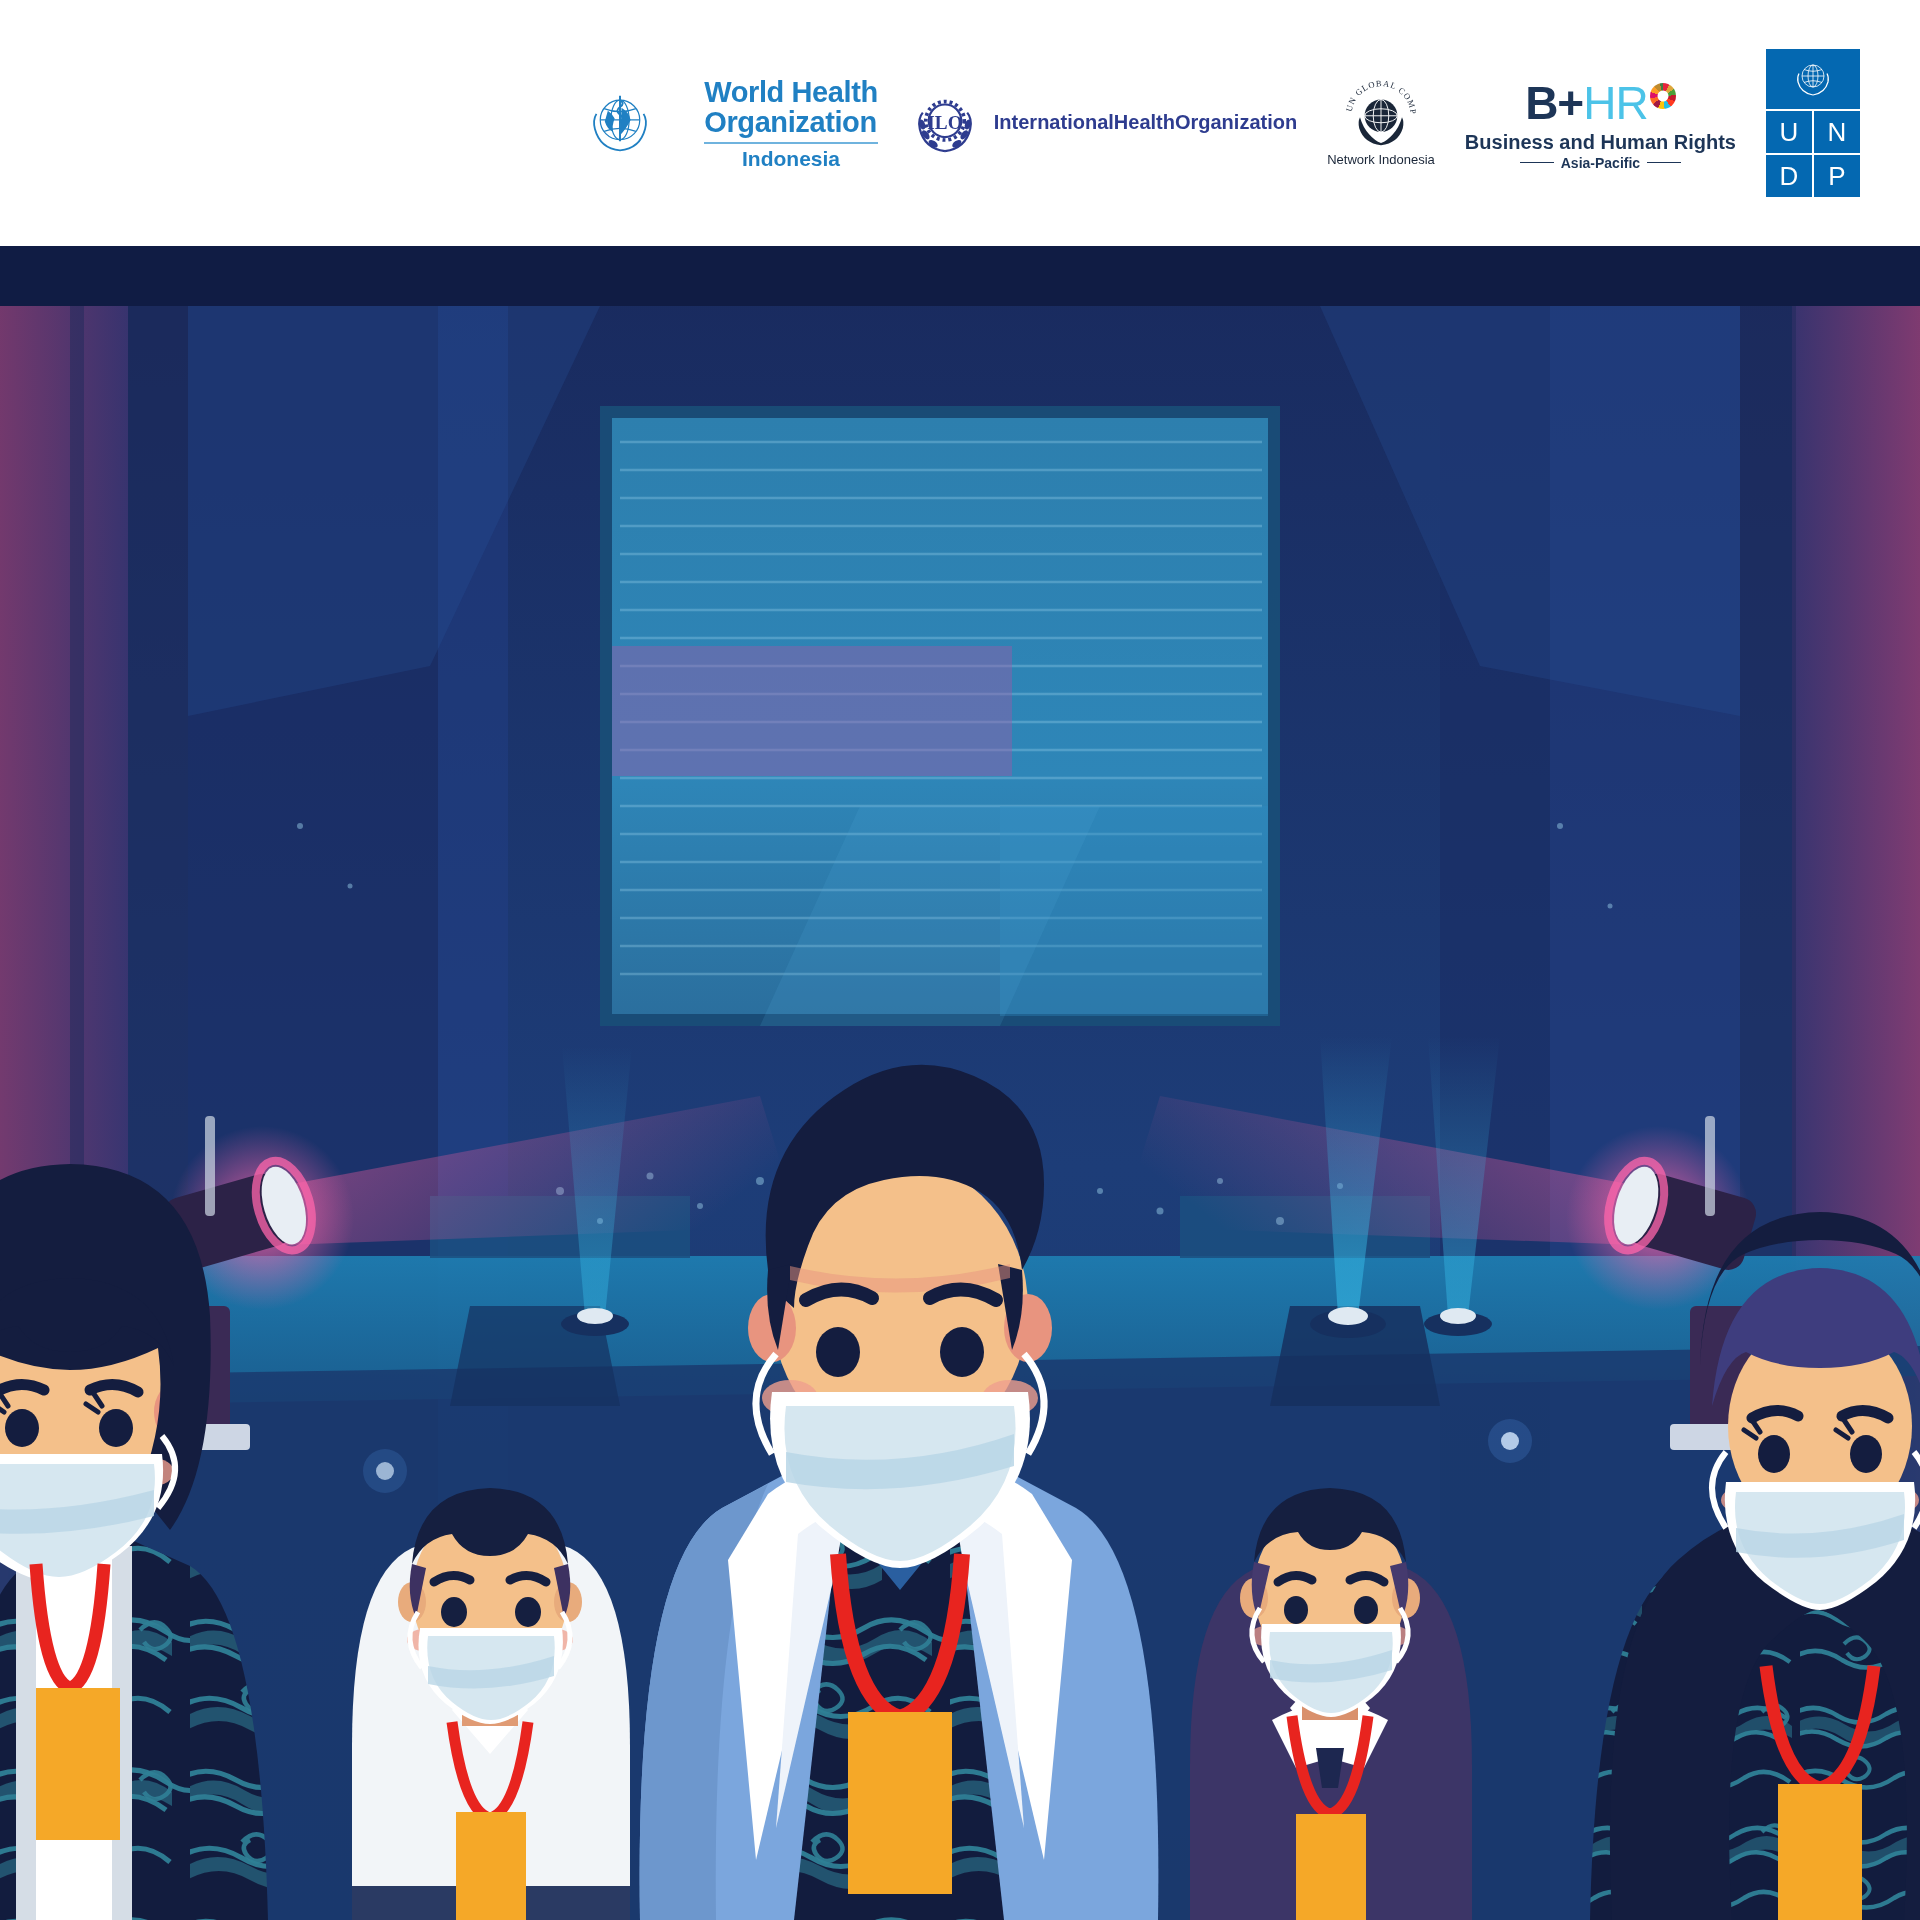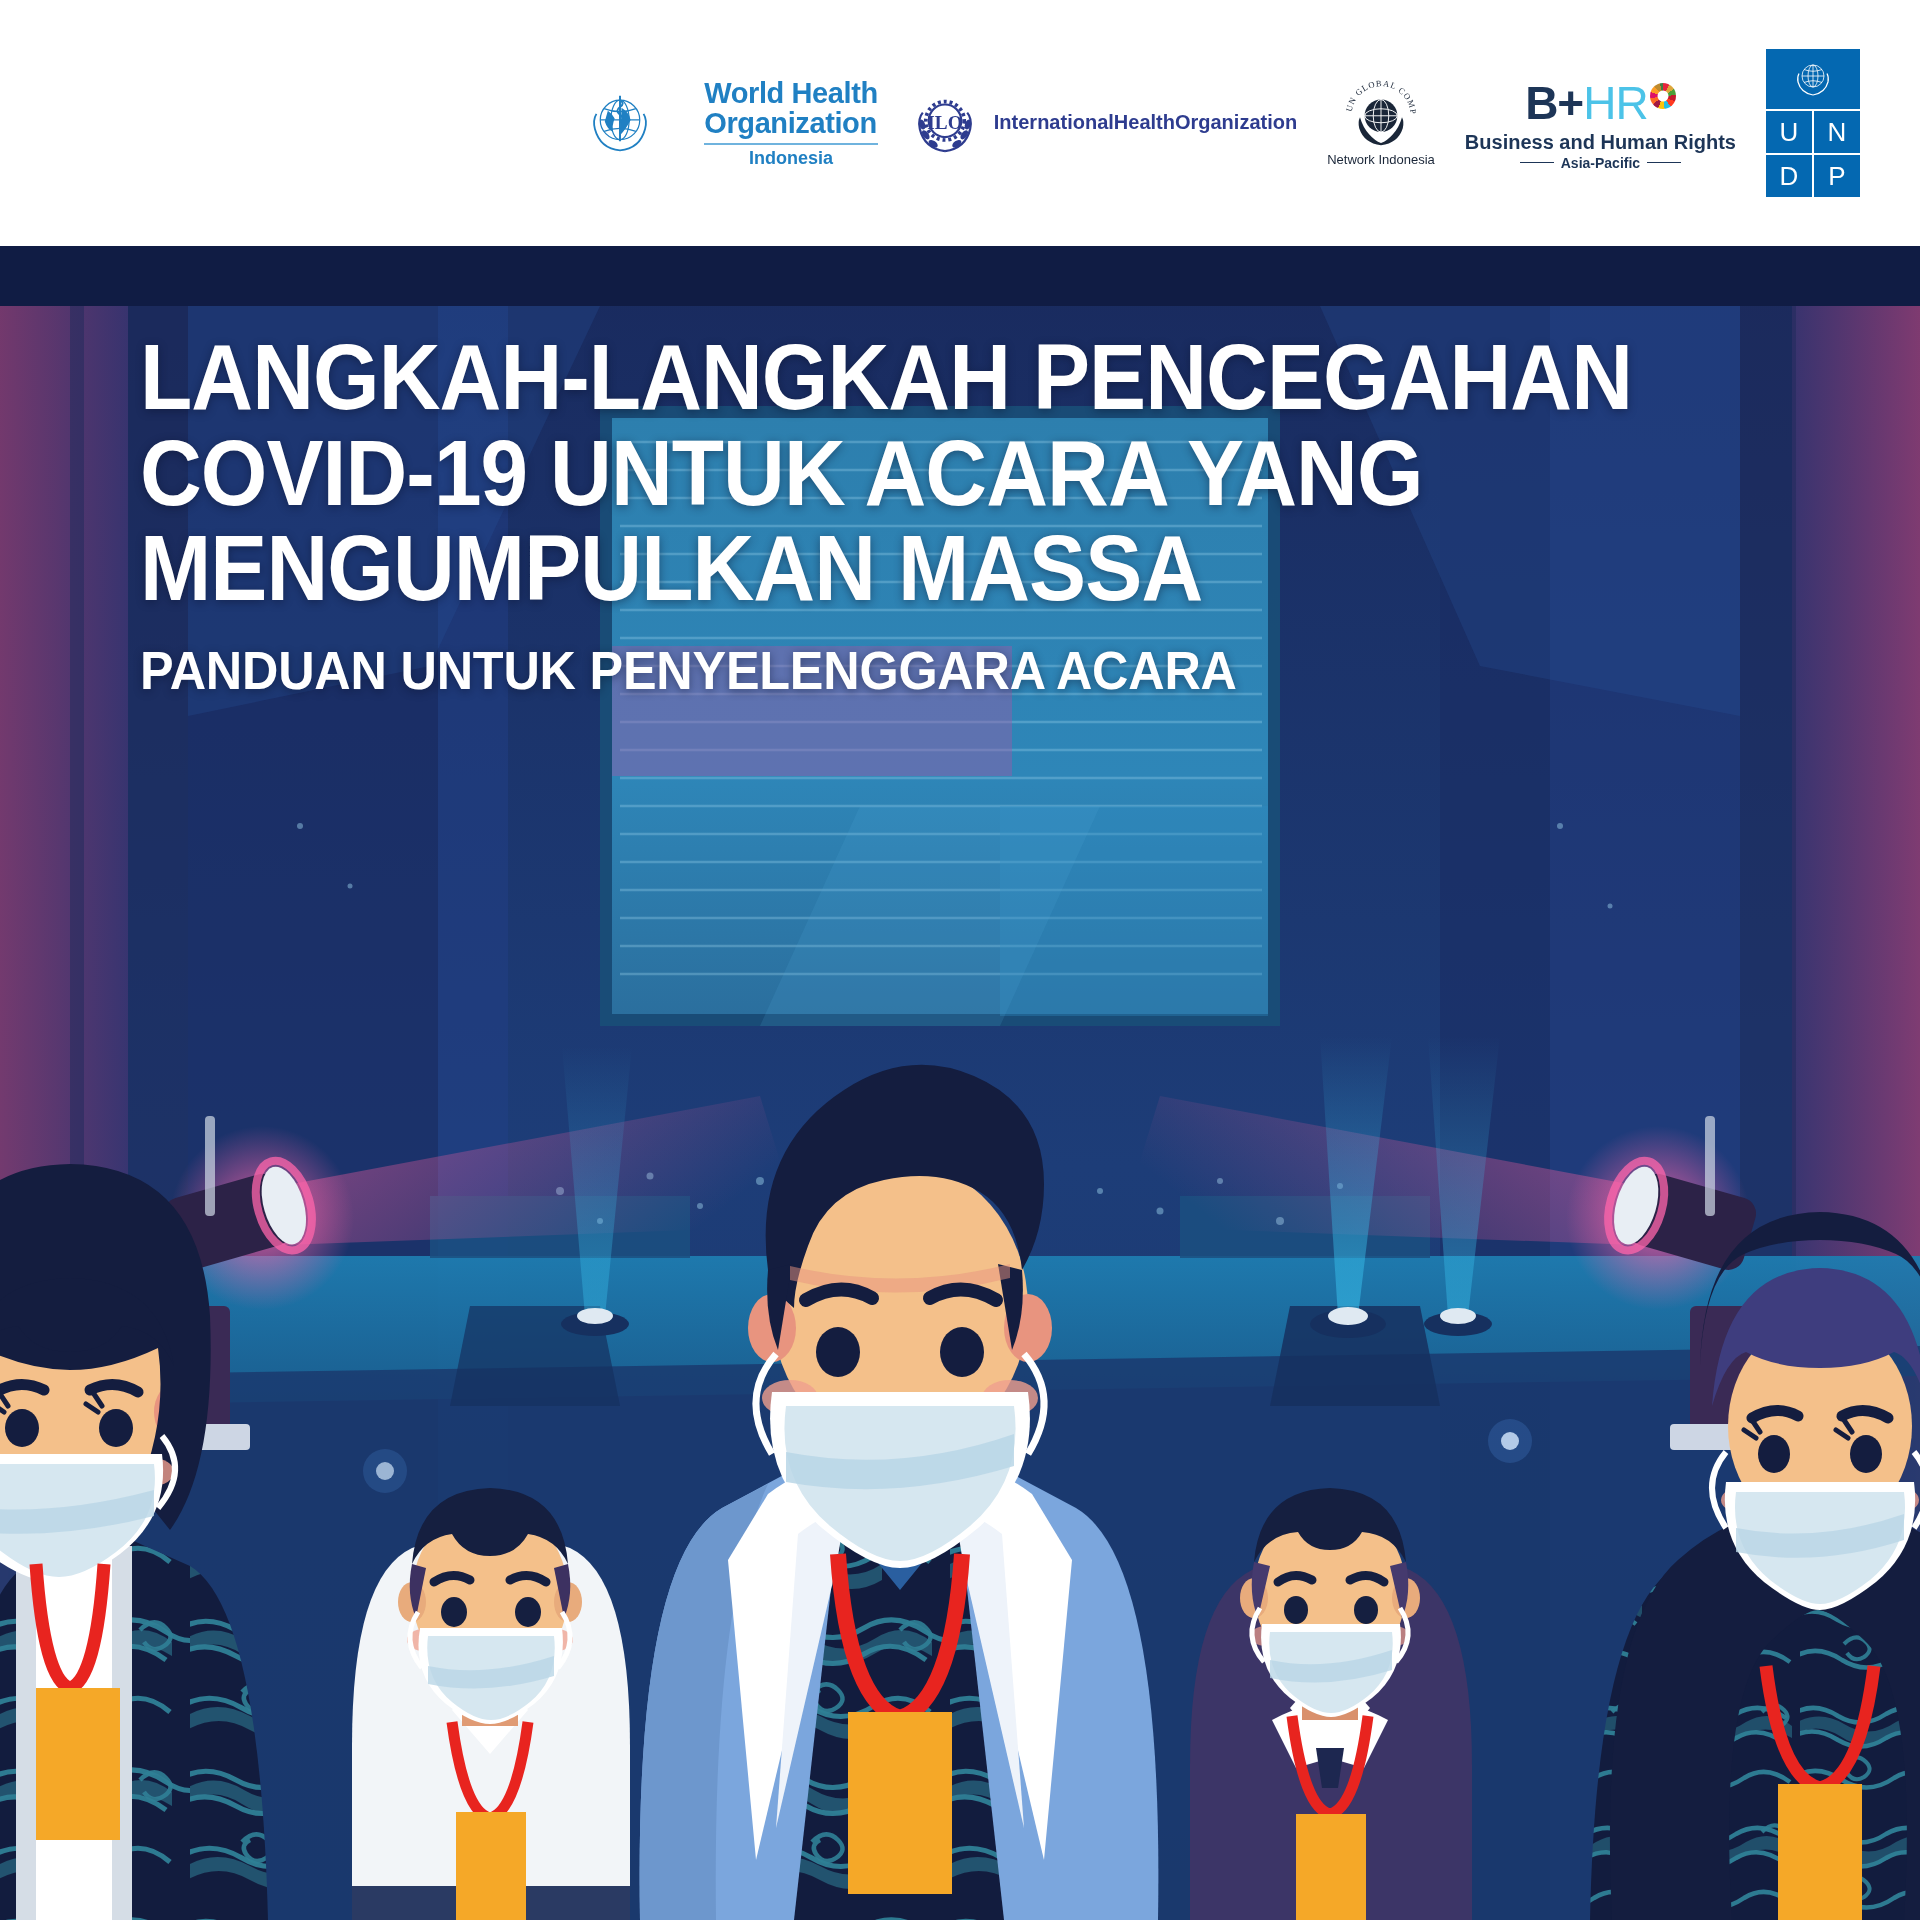--- a/index.html
+++ b/index.html
@@ -22,21 +22,21 @@
   
   .who{gap:14px;}
   .who-emblem{width:76px;height:76px;position:relative;flex:0 0 auto;}
   .who-text{display:flex;flex-direction:column;line-height:1.0;margin-left:32px;}
   .who-l1,.who-l2{
     font-weight:bold;font-size:29px;color:#2080c3;letter-spacing:-0.4px;
     font-family:"Liberation Sans",sans-serif;
   }
   .who-l2{margin-top:1px;}
   .who-rule{height:2px;background:#6fb3de;margin:5px 0 4px 0;width:100%;}
-  .who-sub{font-size:18px;color:#2080c3;font-weight:bold;text-align:center;}
+  .who-sub{font-size:21px;color:#2080c3;font-weight:bold;text-align:center;}
 
   
   .ilo{gap:12px;}
   .ilo-emblem{width:74px;height:74px;position:relative;flex:0 0 auto;}
   .ilo-text{display:flex;line-height:1.08;}
   .ilo-text span{font-size:20px;color:#2e3c8f;font-weight:bold;}
 
   
   .ungc{flex-direction:column;align-items:center;gap:2px;}
   .ungc-emblem{width:78px;height:70px;position:relative;}
@@ -385,26 +385,20 @@
       <ellipse cx="595" cy="1078" rx="34" ry="12" fill="#16305f"></ellipse>
       <ellipse cx="595" cy="1070" rx="18" ry="8" fill="#dfe9f2"></ellipse>
 
       <circle cx="1510" cy="1195" r="22" fill="#5fa9ff" opacity="0.18"></circle>
       <circle cx="1510" cy="1195" r="9" fill="#d7eaff" opacity="0.8"></circle>
       <circle cx="385" cy="1225" r="22" fill="#5fa9ff" opacity="0.16"></circle>
       <circle cx="385" cy="1225" r="9" fill="#cfe3f7" opacity="0.7"></circle>
     </svg>
   </div>
 
-  <div class="titleblock">
-    <div class="tline">LANGKAH-LANGKAH PENCEGAHAN</div>
-    <div class="tline">COVID-19 UNTUK ACARA YANG</div>
-    <div class="tline">MENGUMPULKAN MASSA</div>
-    <div class="tsub">PANDUAN UNTUK PENYELENGGARA ACARA</div>
-  </div>
 
   <div class="people">
     <svg width="1920" height="1674" viewBox="0 0 1920 1674">
       <defs>
         <pattern id="batik" width="190" height="150" patternUnits="userSpaceOnUse">
           <rect width="190" height="150" fill="#121c3e"></rect>
           <g fill="none" stroke="#2e7f96" stroke-width="5" opacity="0.95">
             <path d="M-20 40 q30 -26 66 -6 q28 16 58 -2 q30 -18 62 4 q24 16 44 2"></path>
             <path d="M-20 64 q30 -24 66 -4 q28 16 58 -2 q30 -18 62 6"></path>
             <path d="M-20 118 q34 -28 72 -6 q30 18 62 -2 q28 -18 56 6"></path>

